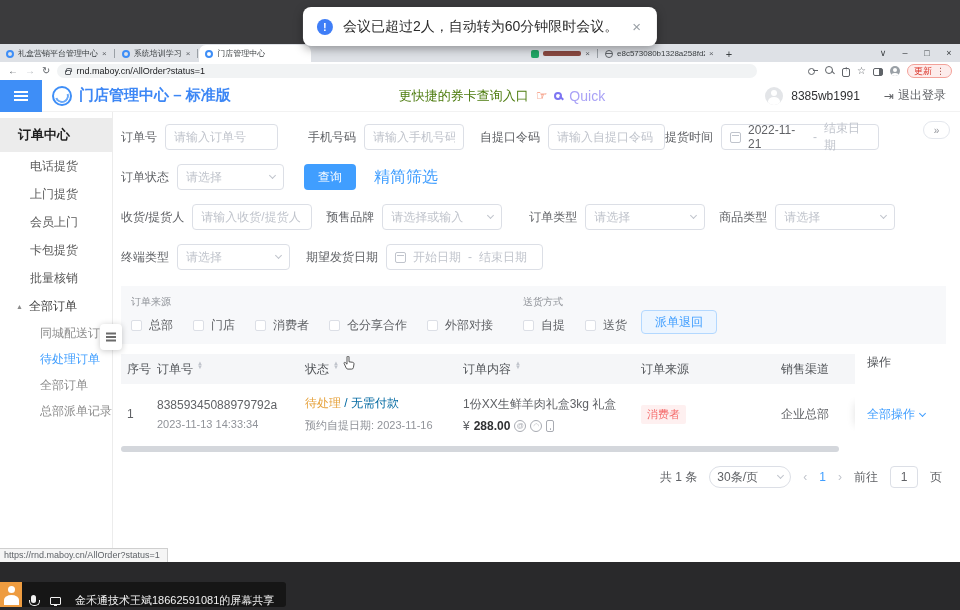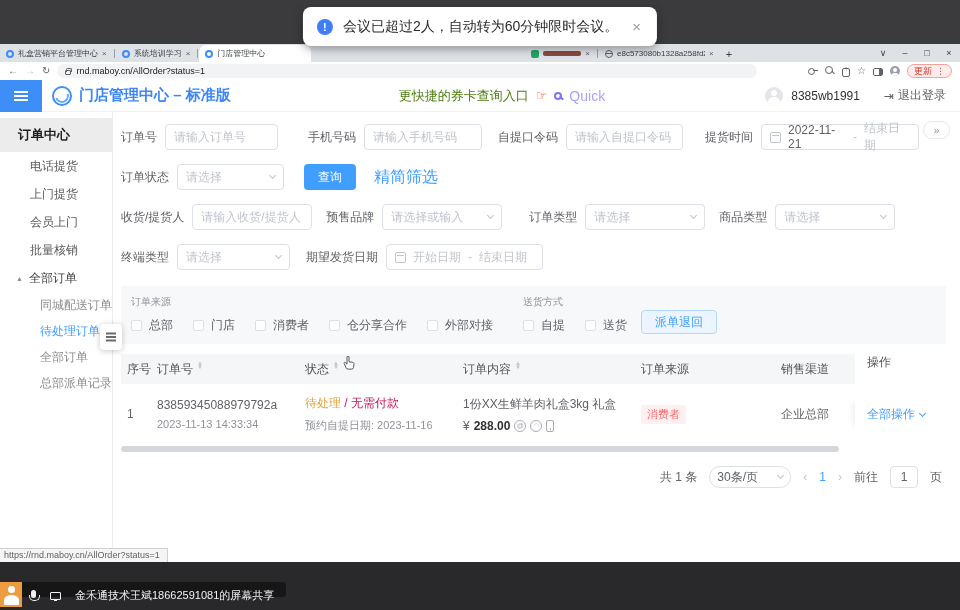--- a/index.html
+++ b/index.html
@@ -123,21 +123,21 @@
   .tbl{margin-top:10px}
   .thead,.trow{display:grid;grid-template-columns:30px 148px 158px 178px 140px 80px 1fr;align-items:center}
   .thead{background:#f5f6f8;height:30px;font-size:12px;color:#515458}
   .th{display:flex;align-items:flex-start;padding-left:6px}
   .th:last-child{background:#fff;height:30px}
   .sorter{display:inline-flex;flex-direction:column;margin-left:4px}
   .sorter span{font-size:6px;line-height:4.5px;color:#c0c4cc}
   .trow{padding:11px 0;font-size:12px;color:#606266}
   .td{padding-left:6px}
   .td .sub{color:#909399;font-size:11px;margin-top:6px}
-  .status-main{color:#be185d}
+  .status-main{color:#0369a1}
   .status-warn{color:#e6a23c}
   .price-line{display:flex;align-items:center;gap:4px;margin-top:6px}
   .price{font-weight:bold;color:#303133}
   .mini-round{width:12px;height:12px;border:1px solid #a8abb2;border-radius:50%;font-size:7px;color:#a8abb2;display:inline-flex;align-items:center;justify-content:center}
   .mini-phone{width:8px;height:12px;border:1px solid #a8abb2;border-radius:2px;position:relative;display:inline-block}
   .mini-phone::after{content:"";position:absolute;bottom:1px;left:2.4px;width:1.6px;height:1.6px;border-radius:50%;background:#a8abb2}
   .tag-red{display:inline-block;background:#fef0f0;color:#f56c6c;font-size:11px;padding:2px 6px;border-radius:2px}
   .td-op{color:#409eff;display:flex;align-items:center;gap:5px;background:#fff;height:100%;padding-left:12px;box-shadow:-8px 0 8px -8px rgba(0,0,0,.12)}
   .op-caret{width:5px;height:5px;border-right:1.2px solid #409eff;border-bottom:1.2px solid #409eff;transform:rotate(45deg);margin-top:-2px}
   .hscroll{height:6px;margin-top:2px;position:relative}
@@ -152,21 +152,21 @@
   
   .status-tip{position:absolute;left:0;bottom:48px;background:#f5f5f5;border:1px solid #cfcfcf;border-left:none;border-bottom:none;
     font-size:9px;color:#5f6368;padding:1px 7px 2px 4px;z-index:20;white-space:nowrap}
 
   
   .bottom-dark{position:absolute;left:0;right:0;bottom:0;height:48px;background:#29292b;z-index:25}
   .share-wrap{position:absolute;left:0;bottom:3px;height:25px;display:flex}
   .share-orange{width:22px;height:25px;background:#ee9c40;position:relative;overflow:hidden}
   .share-orange::before{content:"";position:absolute;left:7.5px;top:4px;width:7px;height:7px;border-radius:50%;background:#fff}
   .share-orange::after{content:"";position:absolute;left:3.5px;top:13px;width:15px;height:10px;border-radius:50% 50% 0 0;background:#fff}
-  .share-pill{height:15px;background:#161616;display:flex;align-items:center;gap:14px;padding:12px 12px 0 9px;border-radius:0 3px 3px 0}
+  .share-pill{height:25px;background:#161616;display:flex;align-items:center;gap:14px;padding:12px 12px 0 9px;border-radius:0 3px 3px 0}
   .mic{width:5px;height:8px;background:#f0f0f0;border-radius:2.5px;position:relative;margin-top:-3px}
   .mic::after{content:"";position:absolute;left:-2px;top:5px;width:9px;height:5px;border:1px solid #f0f0f0;border-top:none;border-radius:0 0 5px 5px}
   .scr{width:11px;height:8px;border:1px solid #f0f0f0;border-radius:1px;position:relative}
   .scr::after{content:"";position:absolute;left:3px;bottom:-2.5px;width:3px;height:1.5px;background:#f0f0f0}
   .share-txt{color:#f2f2f2;font-size:11px;white-space:nowrap}
 
   
   .cursor{position:absolute;left:343px;top:356px;z-index:70}
 </style>
 </head>
@@ -261,20 +261,21 @@
     </div>
   </div>
 
   <div class="app-body">
 
     <div class="sidebar">
       <div class="side-head">订单中心</div>
       <div class="side-item">电话提货</div>
       <div class="side-item">上门提货</div>
       <div class="side-item">会员上门</div>
+      <div class="side-item">卡包提货</div>
       <div class="side-item">批量核销</div>
       <div class="side-group">
         <span class="tri-up">▲</span>
         <span>全部订单</span>
       </div>
       <div class="side-child">同城配送订单</div>
       <div class="side-child active">待处理订单</div>
       <div class="side-child">全部订单</div>
       <div class="side-child">总部派单记录</div>
       <div class="side-handle">
@@ -285,23 +286,23 @@
     <div class="main">
       <div class="collapse-pill">»</div>
 
       <div class="f-row">
         <div class="g" style="margin-right:30px">
           <span class="f-label">订单号</span>
           <input class="f-input" style="width: 113px;" placeholder="请输入订单号">
         </div>
         <div class="g" style="margin-right:16px">
           <span class="f-label">手机号码</span>
-          <input class="f-input" style="width: 118px; font-family: Liberation Serif, serif;" placeholder="请输入手机号码">
-        </div>
-        <div class="g" style="margin-right:22px">
+          <input class="f-input" style="width: 100px; font-family: Liberation Serif, serif;" placeholder="请输入手机号码">
+        </div>
+        <div class="g" style="">
           <span class="f-label">自提口令码</span>
           <input class="f-input" style="width: 117px;" placeholder="请输入自提口令码">
         </div>
         <div class="g">
           <span class="f-label">提货时间</span>
           <div class="date-range" style="width:158px">
             <span class="cal"></span>
             <span>2022-11-21</span>
             <span class="ph">-</span>
             <span class="ph">结束日期</span>

